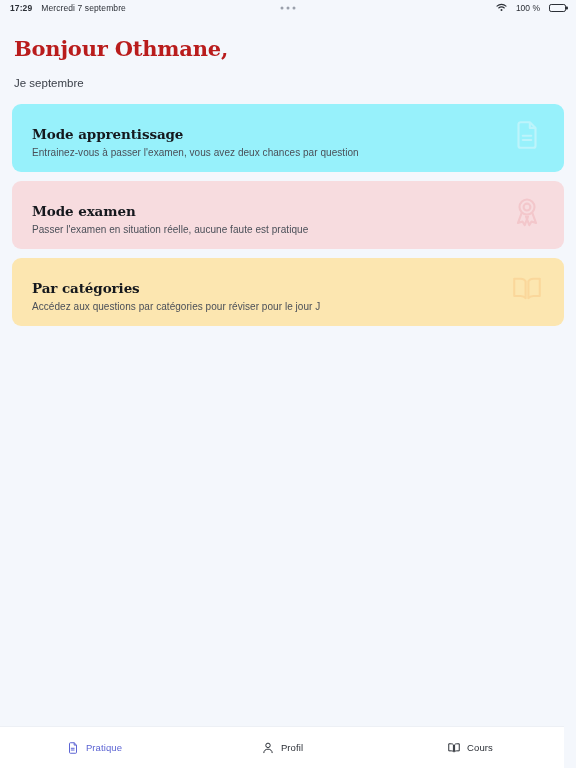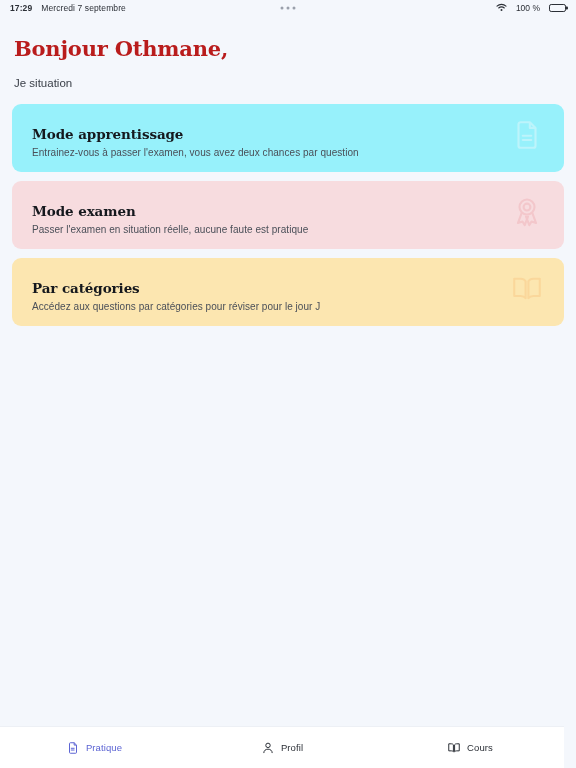--- a/index.html
+++ b/index.html
@@ -187,21 +187,21 @@
     </span>
     <span class="status-pct">100 %</span>
     <span class="battery">
       <span class="fill"></span>
     </span>
   </div>
 </div>
 
 <div class="page-header">
   <div class="greeting">Bonjour Othmane,</div>
-  <div class="subtitle">Je situation</div>
+  <div class="subtitle">Je septembre</div>
 </div>
 
 <div class="cards">
 
   <div class="card learning">
     <span class="card-icon">
       <svg width="34" height="34" viewBox="0 0 24 24" fill="none">
         <path d="M14 3H7.5A1.5 1.5 0 0 0 6 4.5v15A1.5 1.5 0 0 0 7.5 21h9a1.5 1.5 0 0 0 1.5-1.5V7l-4-4z" stroke="#bdf4fb" stroke-width="1.5" stroke-linejoin="round"></path>
         <path d="M14 3v4h4" stroke="#bdf4fb" stroke-width="1.5" stroke-linejoin="round"></path>
         <path d="M9 12.5h6M9 15.5h6" stroke="#bdf4fb" stroke-width="1.5" stroke-linecap="round"></path>

